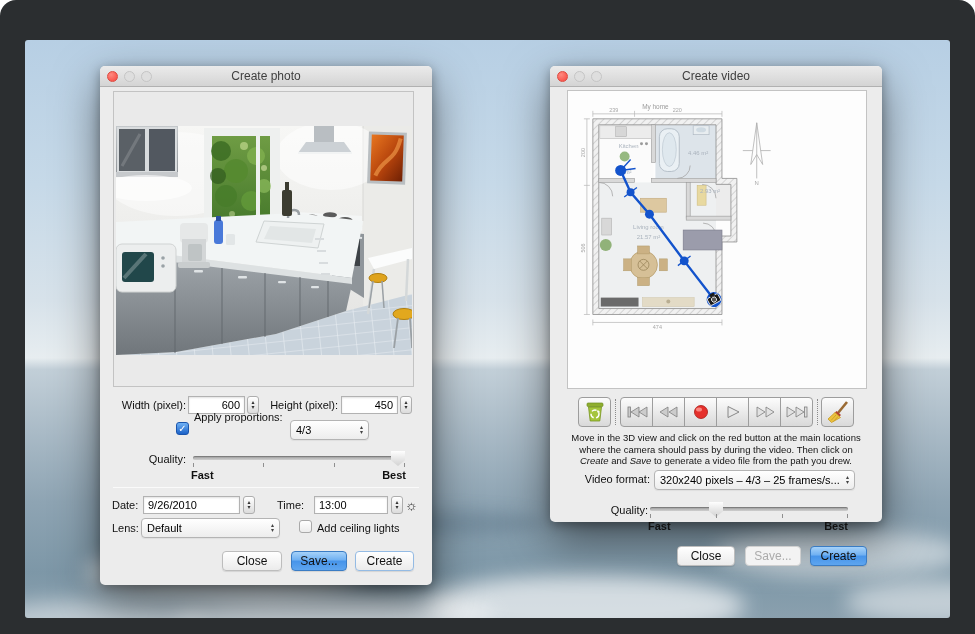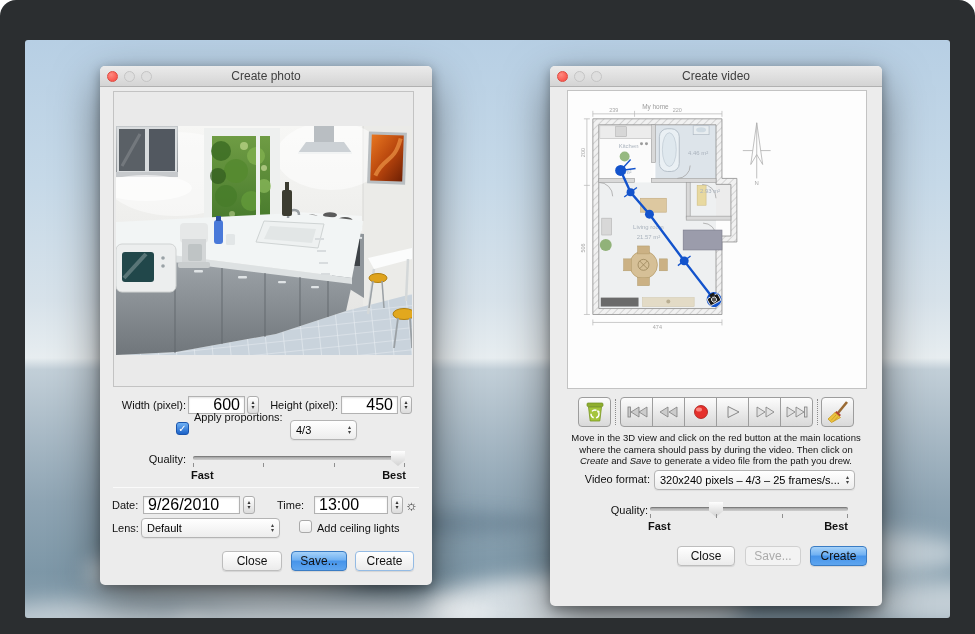--- a/index.html
+++ b/index.html
@@ -15,21 +15,21 @@
     box-shadow:0 18px 45px rgba(0,0,0,.5), 0 3px 12px rgba(0,0,0,.35); }
   .titlebar { position:absolute; left:0; top:0; right:0; height:21px; border-radius:5px 5px 0 0;
     background:linear-gradient(#ebebeb,#d4d4d4); border-bottom:1px solid #b1b1b1; }
   .title { position:absolute; left:0; right:0; top:0; line-height:21px; text-align:center; font-size:12px; color:#3f3f3f; }
   .tl { position:absolute; top:5px; width:11px; height:11px; border-radius:50%; }
   .tl.red { background:radial-gradient(circle at 35% 30%,#ff8a80,#f95a51 70%); border:1px solid #dd4a40; }
   .tl.gry { background:#dedede; border:1px solid #c5c5c5; }
 
   .lbl { position:absolute; font-size:11px; color:#111; white-space:nowrap; }
   .lbl.r { text-align:right; }
-  .field { position:absolute; height:18px; background:#fff; border:1px solid #b2b2b2; font-size:16px; padding:0 4px;
+  .field { position:absolute; height:18px; background:#fff; border:1px solid #b2b2b2; font-size:11px; padding:0 4px;
     box-shadow:inset 0 1px 2px rgba(0,0,0,.12); font-family:"Liberation Sans",sans-serif; color:#000; }
   .field.num { text-align:right; }
   .stepper { position:absolute; width:12px; height:18px; background:linear-gradient(#fff,#dcdcdc); border:1px solid #aeaeae;
     border-radius:3px; display:flex; flex-direction:column; align-items:center; justify-content:center; }
   .stepper span { font-size:6px; line-height:5px; color:#333; }
   .dropdown { position:absolute; height:20px; background:linear-gradient(#fff,#ededed); border:1px solid #b4b4b4; border-radius:4px;
     display:flex; align-items:center; font-size:11px; color:#000; padding:0 5px; box-shadow:0 1px 1px rgba(0,0,0,.06); }
   .dd-arr { margin-left:auto; display:flex; flex-direction:column; align-items:center; padding-left:5px; }
   .dd-arr span { font-size:6px; line-height:5px; color:#444; }
   .checkbox { position:absolute; width:13px; height:13px; border-radius:3px; }
@@ -229,21 +229,21 @@
     </div>
     <div class="lbl r" style="left:162px;top:333px;width:76px">Height (pixel):</div>
     <input class="field num" style="left: 241px; top: 330px; width: 57px;" value="450">
     <div class="stepper" style="left:300px;top:330px">
       <span>▴</span>
           <span>▾</span>
     </div>
 
     <div class="checkbox on" style="left:76px;top:356px"><span>✓</span></div>
     <div class="lbl" style="left:94px;top:345px">Apply proportions:</div>
-    <div class="dropdown" style="left:190px;top:354px;width:67px">
+    <div class="dropdown" style="left:190px;top:354px;width:79px">
       <span>4/3</span>
       <span class="dd-arr">
             <span>▴</span>
             <span>▾</span>
           </span>
     </div>
 
     <div class="lbl r" style="left:0;top:387px;width:86px">Quality:</div>
     <div class="track" style="left:93px;top:390px;width:212px"></div>
     <div class="thumb" style="left:291px;top:385px"></div>
@@ -279,21 +279,21 @@
           </span>
     </div>
     <div class="checkbox off" style="left:199px;top:454px"></div>
     <div class="lbl" style="left:217px;top:456px">Add ceiling lights</div>
 
     <div class="btn" style="left:122px;top:485px;width:60px">Close</div>
     <div class="btn blue" style="left:191px;top:485px;width:56px">Save...</div>
     <div class="btn focusring" style="left:255px;top:485px;width:59px">Create</div>
   </section>
 
-  <section class="dialog" style="left:525px;top:26px;width:332px;height:540px">
+  <section class="dialog" style="left:525px;top:26px;width:332px;height:456px">
     <header class="titlebar">
       <span class="tl red" style="left:7px"></span>
       <span class="tl gry" style="left:24px"></span>
       <span class="tl gry" style="left:41px"></span>
       <div class="title">Create video</div>
     </header>
 
     <div class="panel white" style="left:17px;top:24px;width:300px;height:299px">
       <svg viewBox="0 0 300 299" style="position:absolute;left:0;top:0;width:298px;height:297px">
         <defs>

